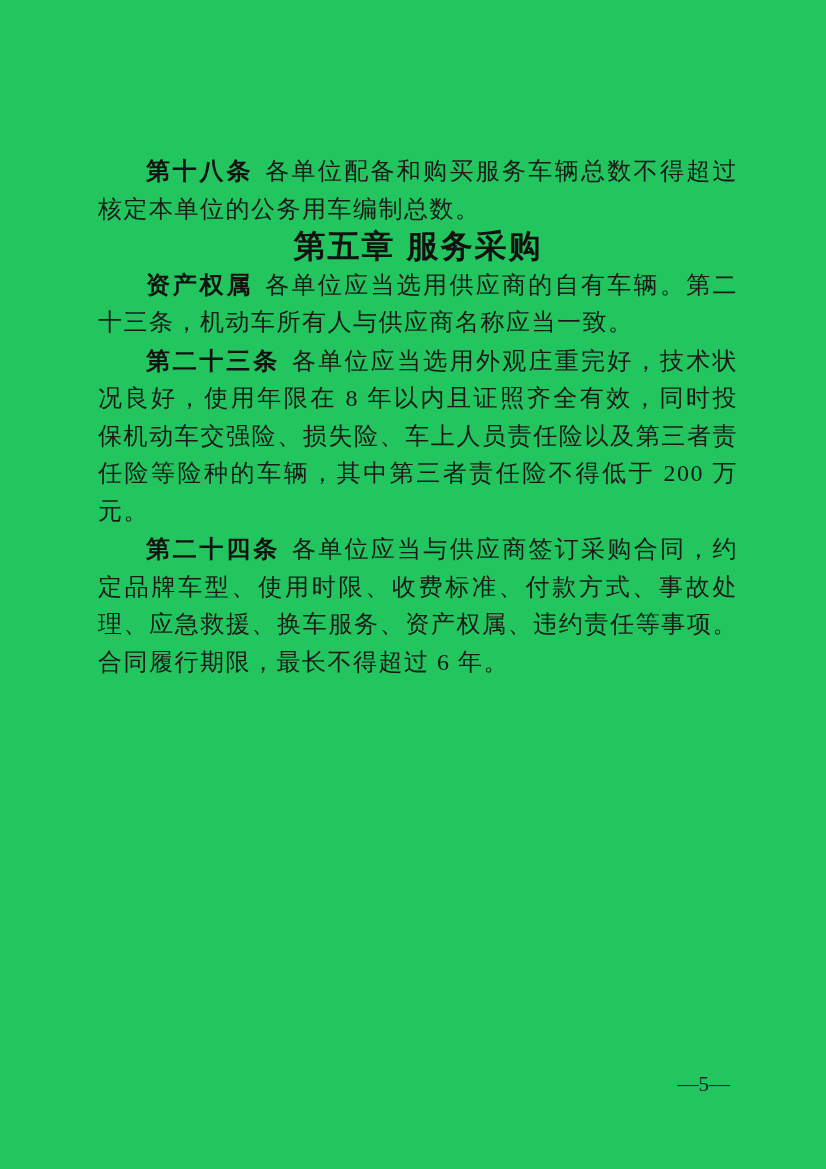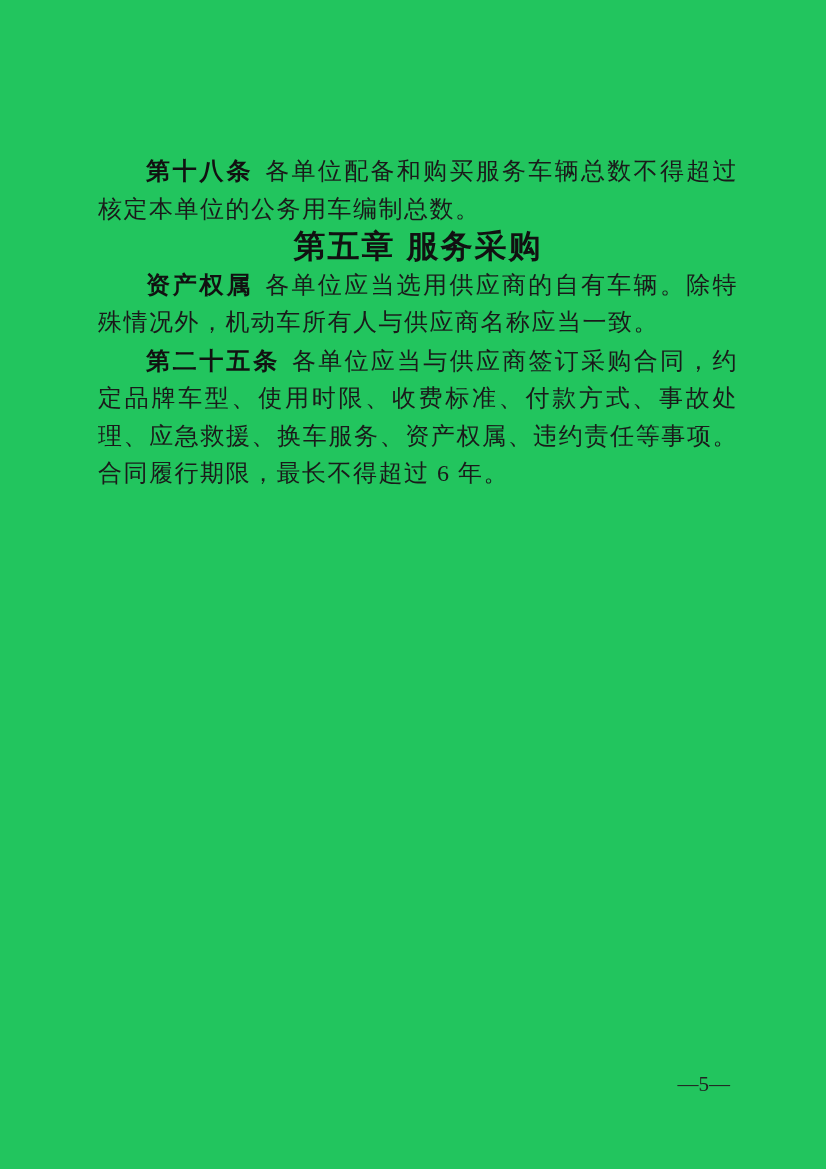--- a/index.html
+++ b/index.html
@@ -71,25 +71,28 @@
     <p class="article">
       <b class="article-lead">第十八条</b><span>各单位配备和购买服务车辆总数不得超过核定本单位的公务用车编制总数。</span>
     </p>
 
 
 
     <h2 class="chapter-heading">第五章 服务采购</h2>
 
 
     <p class="article">
-      <b class="article-lead">资产权属</b><span>各单位应当选用供应商的自有车辆。除特殊情况外，机动车所有人与供应商名称应当一致。</span>
+      <b class="article-lead">资产权属</b><span>各单位应当选用供应商的自有车辆。第二十三条，机动车所有人与供应商名称应当一致。</span>
     </p>
 
+    <p class="article">
+      <b class="article-lead">第二十三条</b><span>各单位应当选用外观庄重完好，技术状况良好，使用年限在 8 年以内且证照齐全有效，同时投保机动车交强险、损失险、车上人员责任险以及第三者责任险等险种的车辆，其中第三者责任险不得低于 200 万元。</span>
+    </p>
 
     <p class="article">
-      <b class="article-lead">第二十五条</b><span>各单位应当与供应商签订采购合同，约定品牌车型、使用时限、收费标准、付款方式、事故处理、应急救援、换车服务、资产权属、违约责任等事项。合同履行期限，最长不得超过 6 年。</span>
+      <b class="article-lead">第二十四条</b><span>各单位应当与供应商签订采购合同，约定品牌车型、使用时限、收费标准、付款方式、事故处理、应急救援、换车服务、资产权属、违约责任等事项。合同履行期限，最长不得超过 6 年。</span>
     </p>
 
 
   </div>
 
   <div class="page-number">—5—</div>
 </div>
 
 </body></html>

